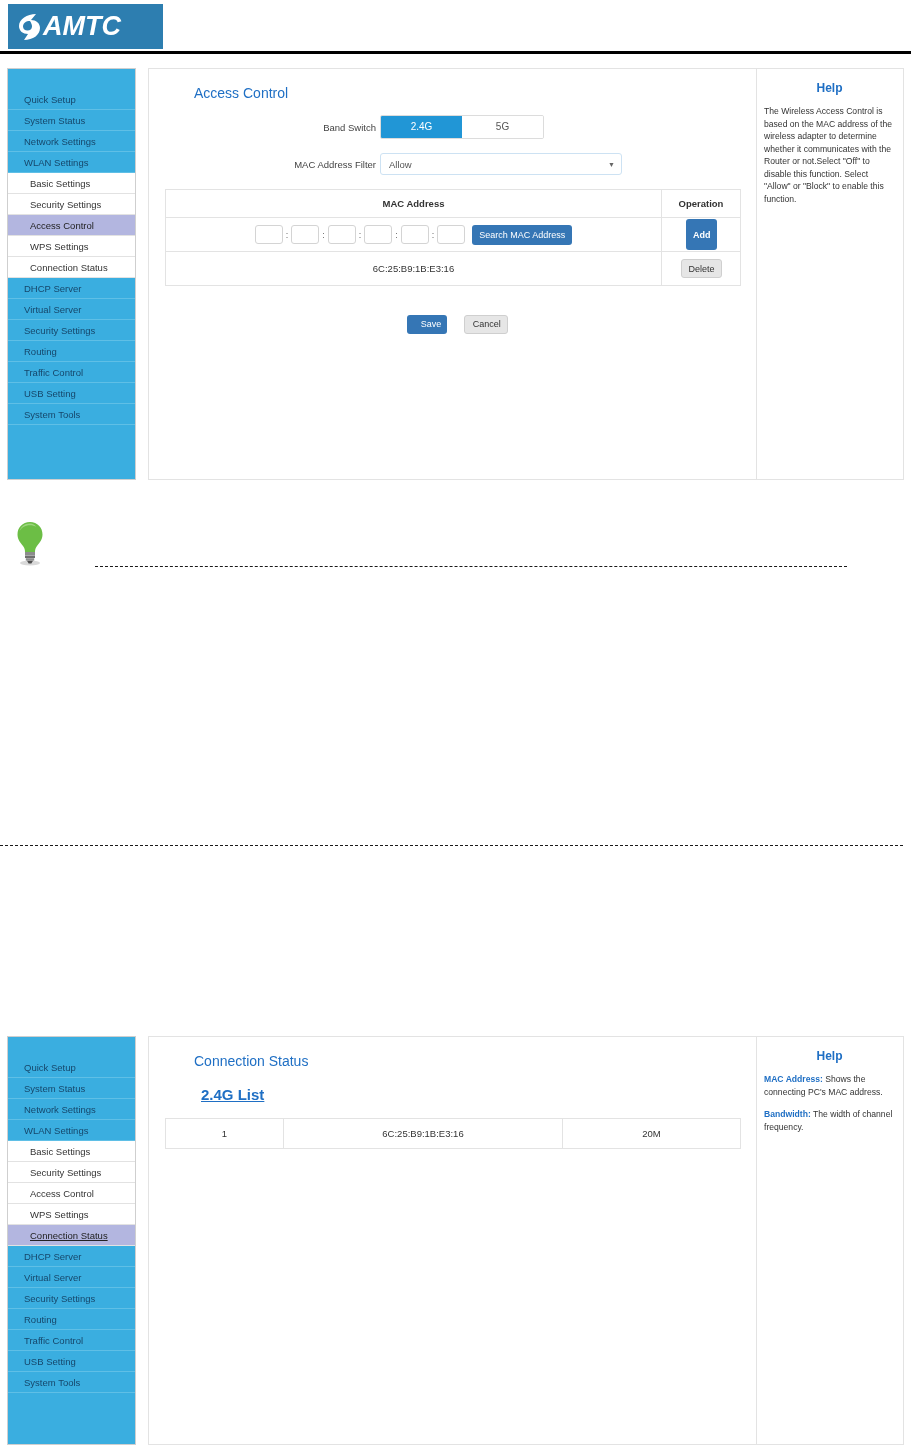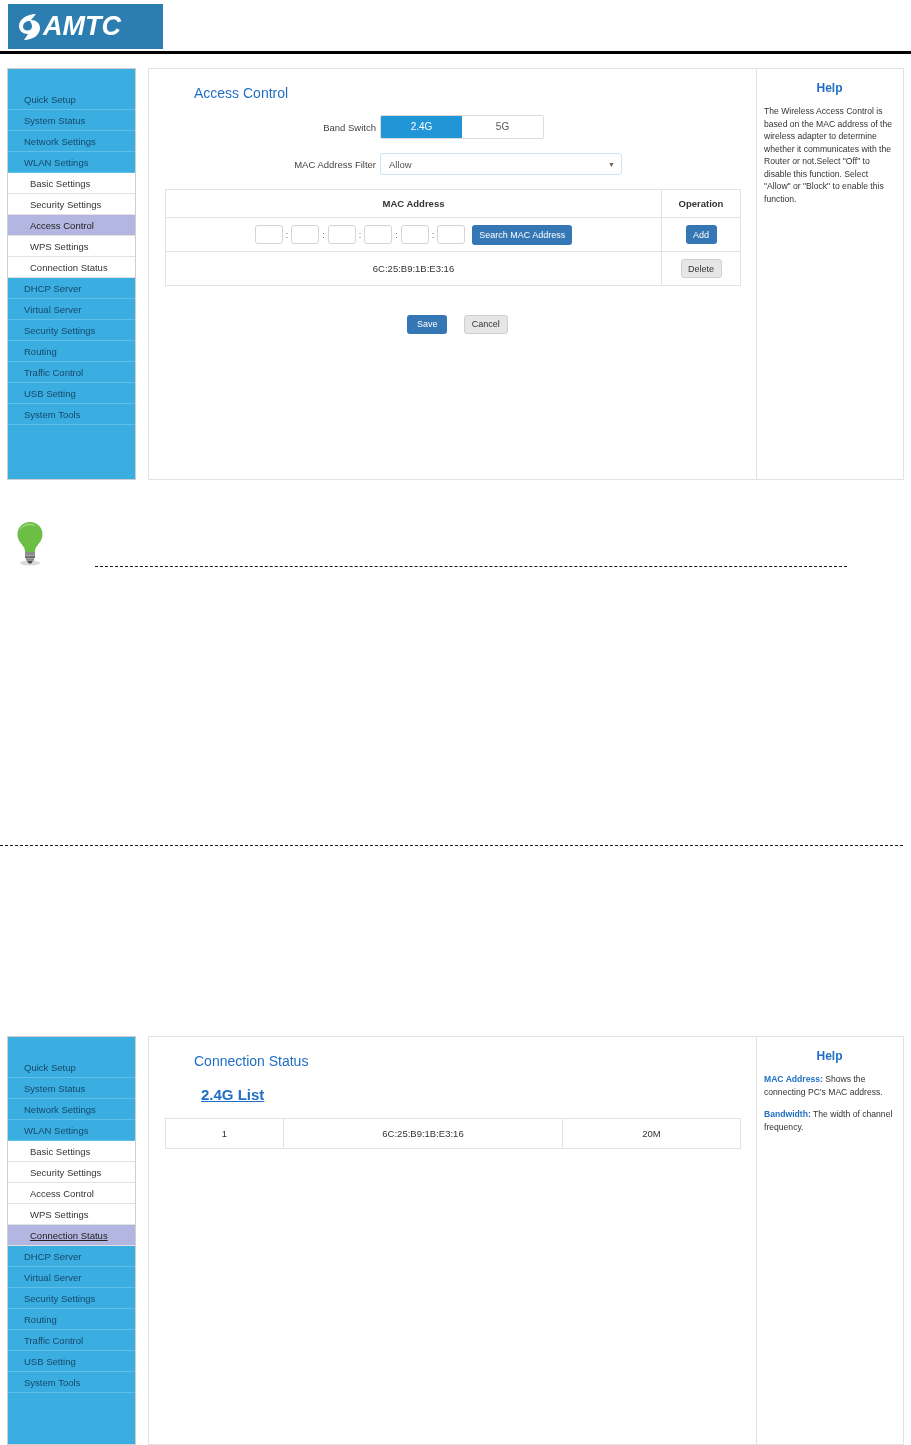--- a/index.html
+++ b/index.html
@@ -233,24 +233,25 @@
     background: #fff;
     box-sizing: border-box;
   }
   .mac-colon { font-size: 9px; color: #666; padding: 0 1px; }
   .btn {
     border: none;
     border-radius: 3px;
     font-size: 9px;
     cursor: pointer;
     font-family: "Liberation Sans", sans-serif;
+    text-align: right;
   }
   .btn-primary { background: #3576b5; color: #fff; }
   .btn-search { height: 20px; padding: 0 7px; margin-left: 5px; }
-  .btn-add { height: 19px; width: 31px; }
+  .btn-add { height: 31px; width: 31px; font-weight: bold; }
   .btn-grey {
     background: #e6e6e6;
     color: #333;
     border: 1px solid #cfcfcf;
     height: 19px;
     width: 41px;
   }
 
   .actions {
     margin-top: 27px;

